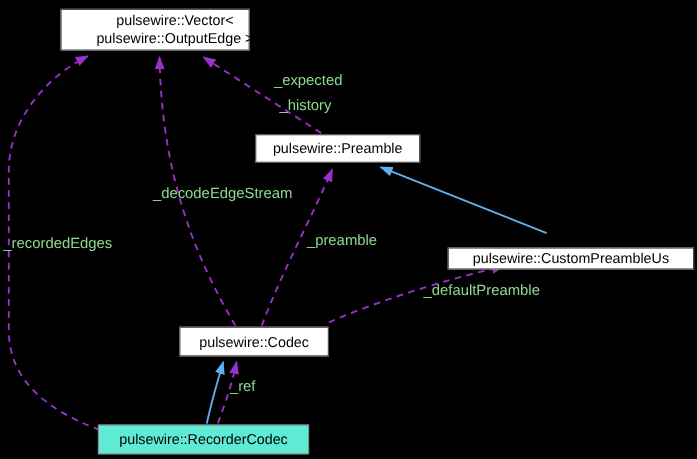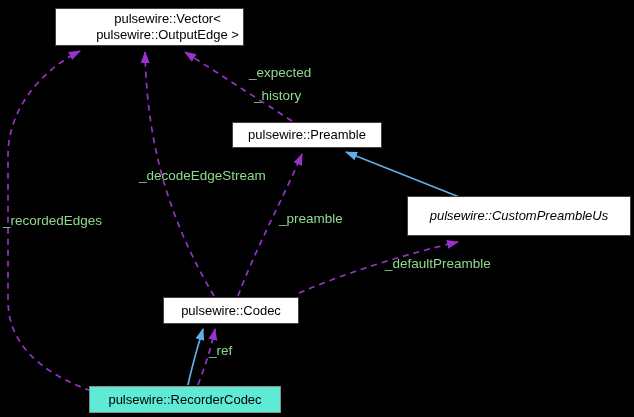--- a/index.html
+++ b/index.html
@@ -31,23 +31,23 @@
     text-align: center;
     line-height: 16px;
     white-space: nowrap;
     box-sizing: border-box;
     cursor: pointer;
   }
   .node.highlight {
     background: #5eead4;
     border: 1px solid #8a8a8a;
   }
-  #node-vector         { left: 55px;  top: 8px;   width: 189px; height: 38px; padding-left: 36px; }
+  #node-vector         { left: 55px;  top: 8px;   width: 172px; height: 38px; padding-left: 36px; }
   #node-preamble       { left: 232px; top: 122px; width: 150px; height: 26px; }
-  #node-custom         { left: 407px; top: 196px; width: 224px; height: 40px; font-style: italic; }
+  #node-custom         { left: 407px; top: 225px; width: 224px; height: 20px; }
   #node-codec          { left: 163px; top: 297px; width: 136px; height: 27px; }
   #node-recorder       { left: 89px;  top: 386px; width: 192px; height: 27px; }
   .edge-label {
     position: absolute;
     z-index: 2;
     color: #8fd98f;
     font-size: 13.5px;
     white-space: nowrap;
     text-align: right;
   }

